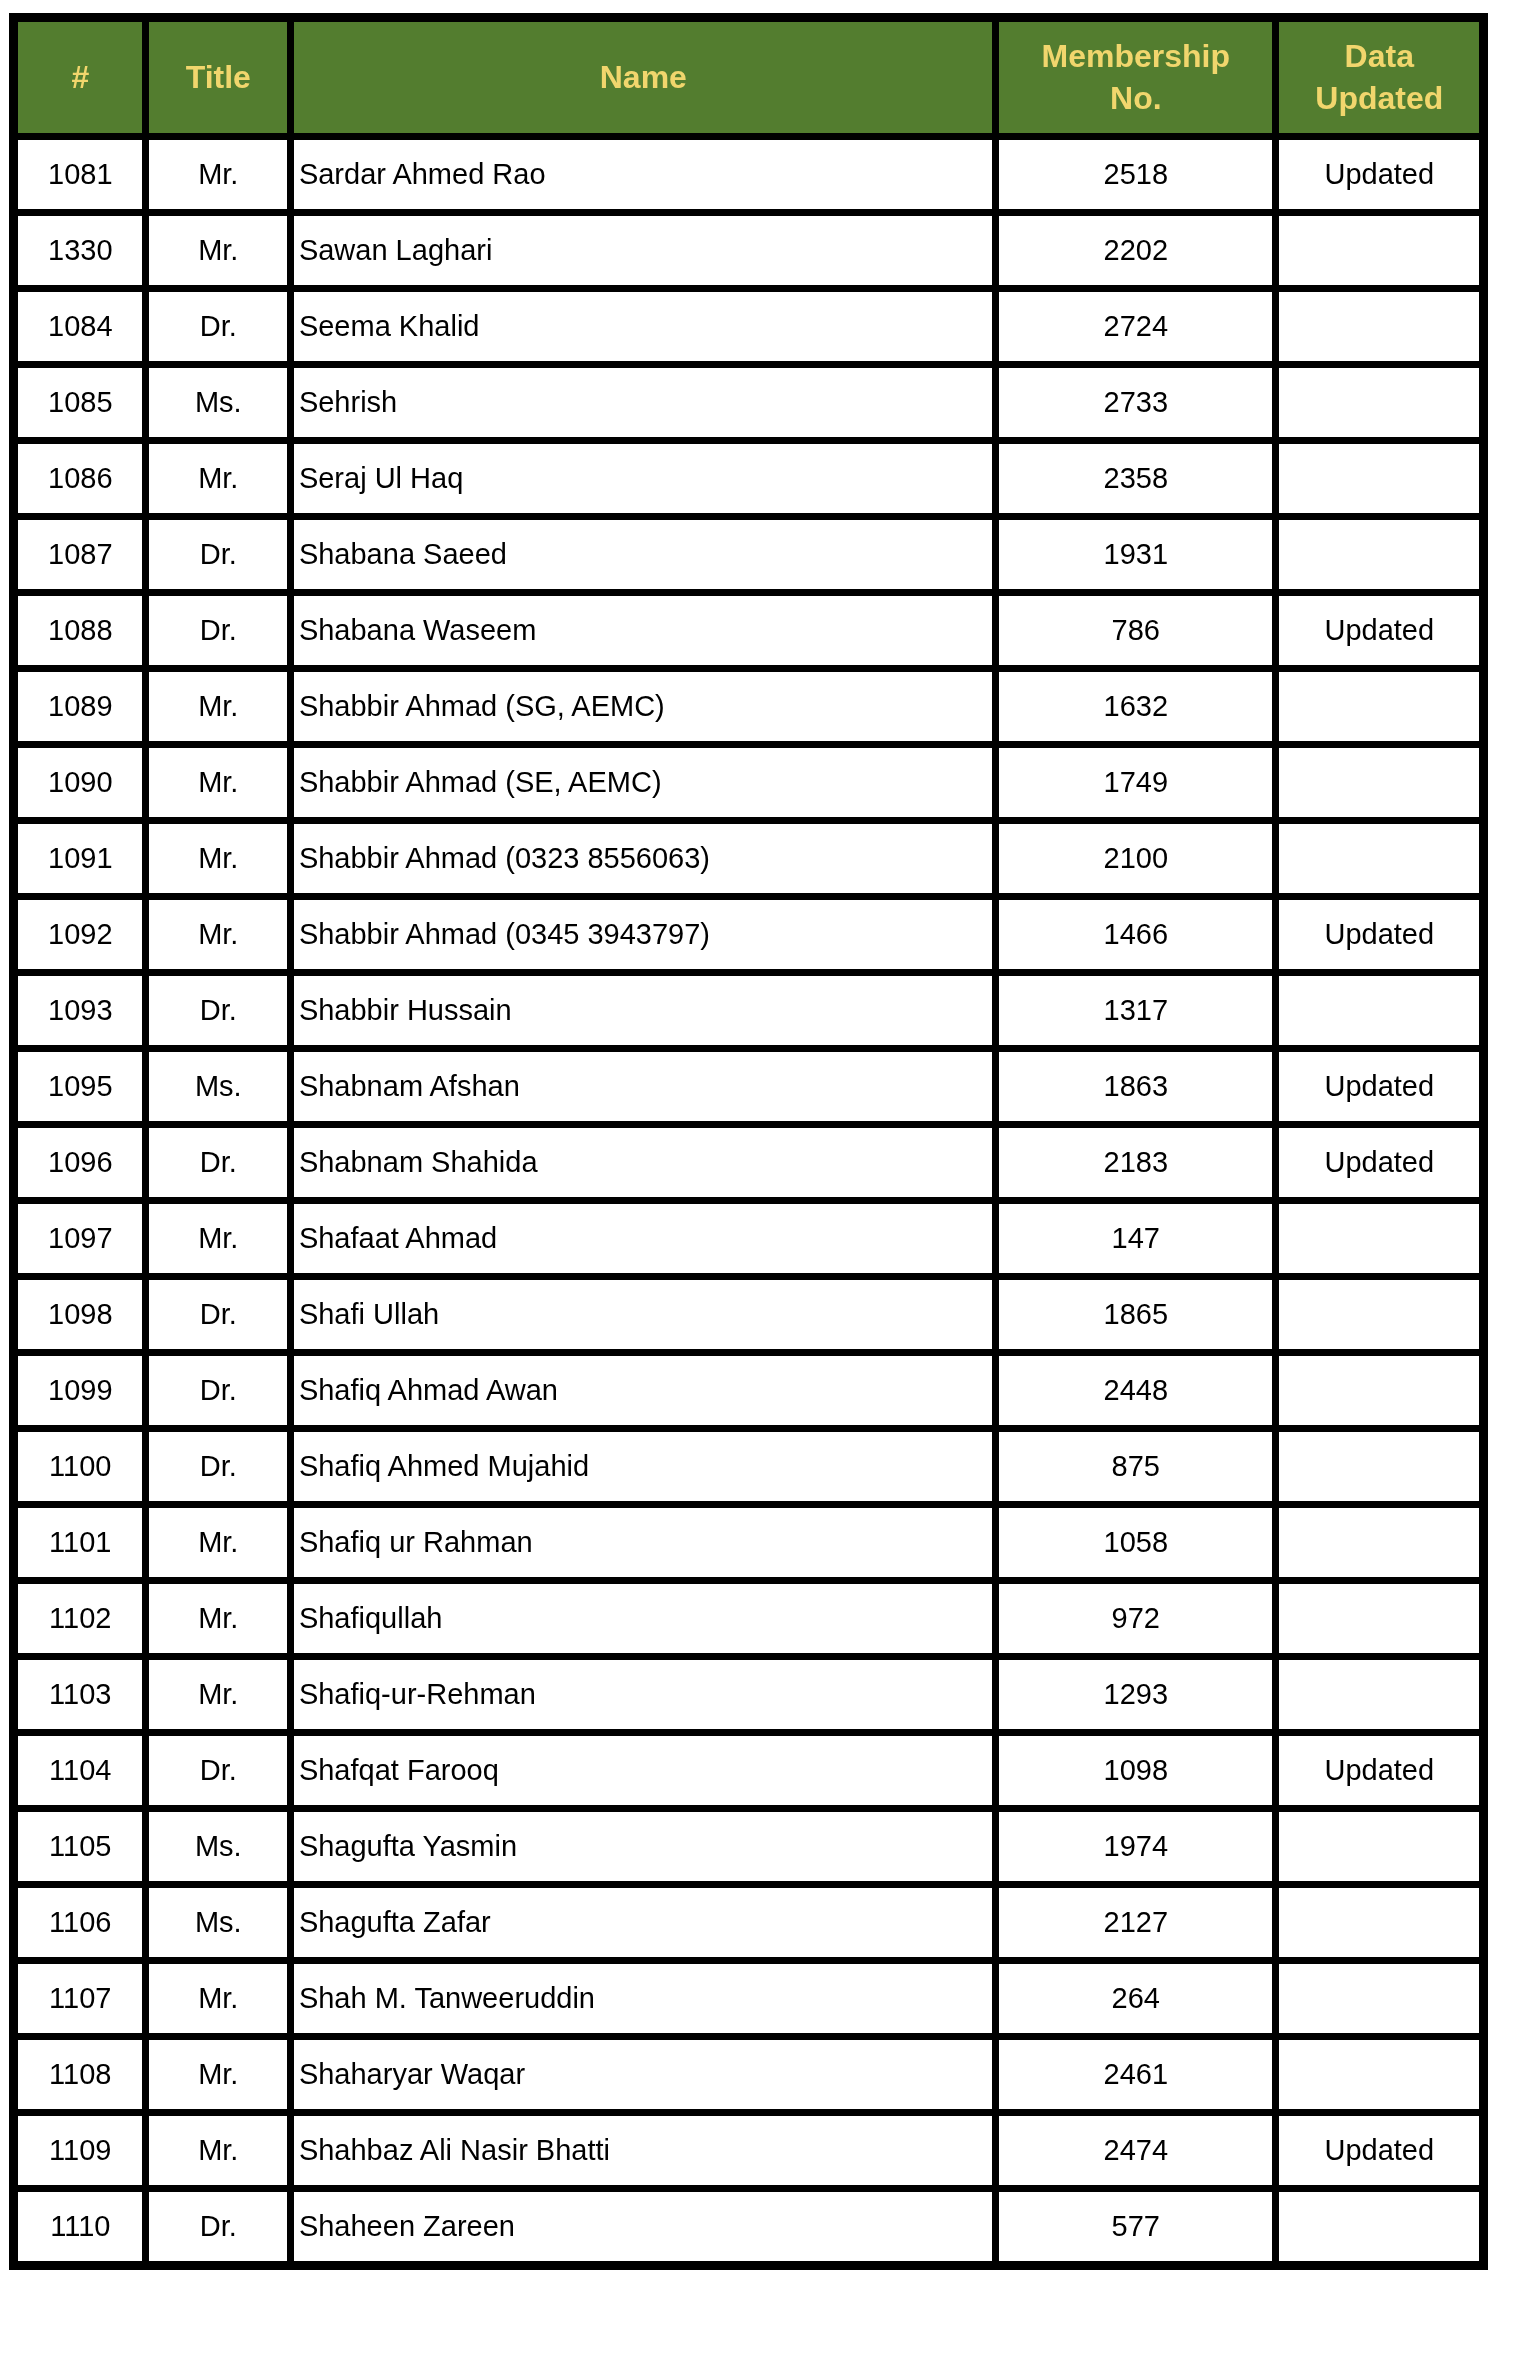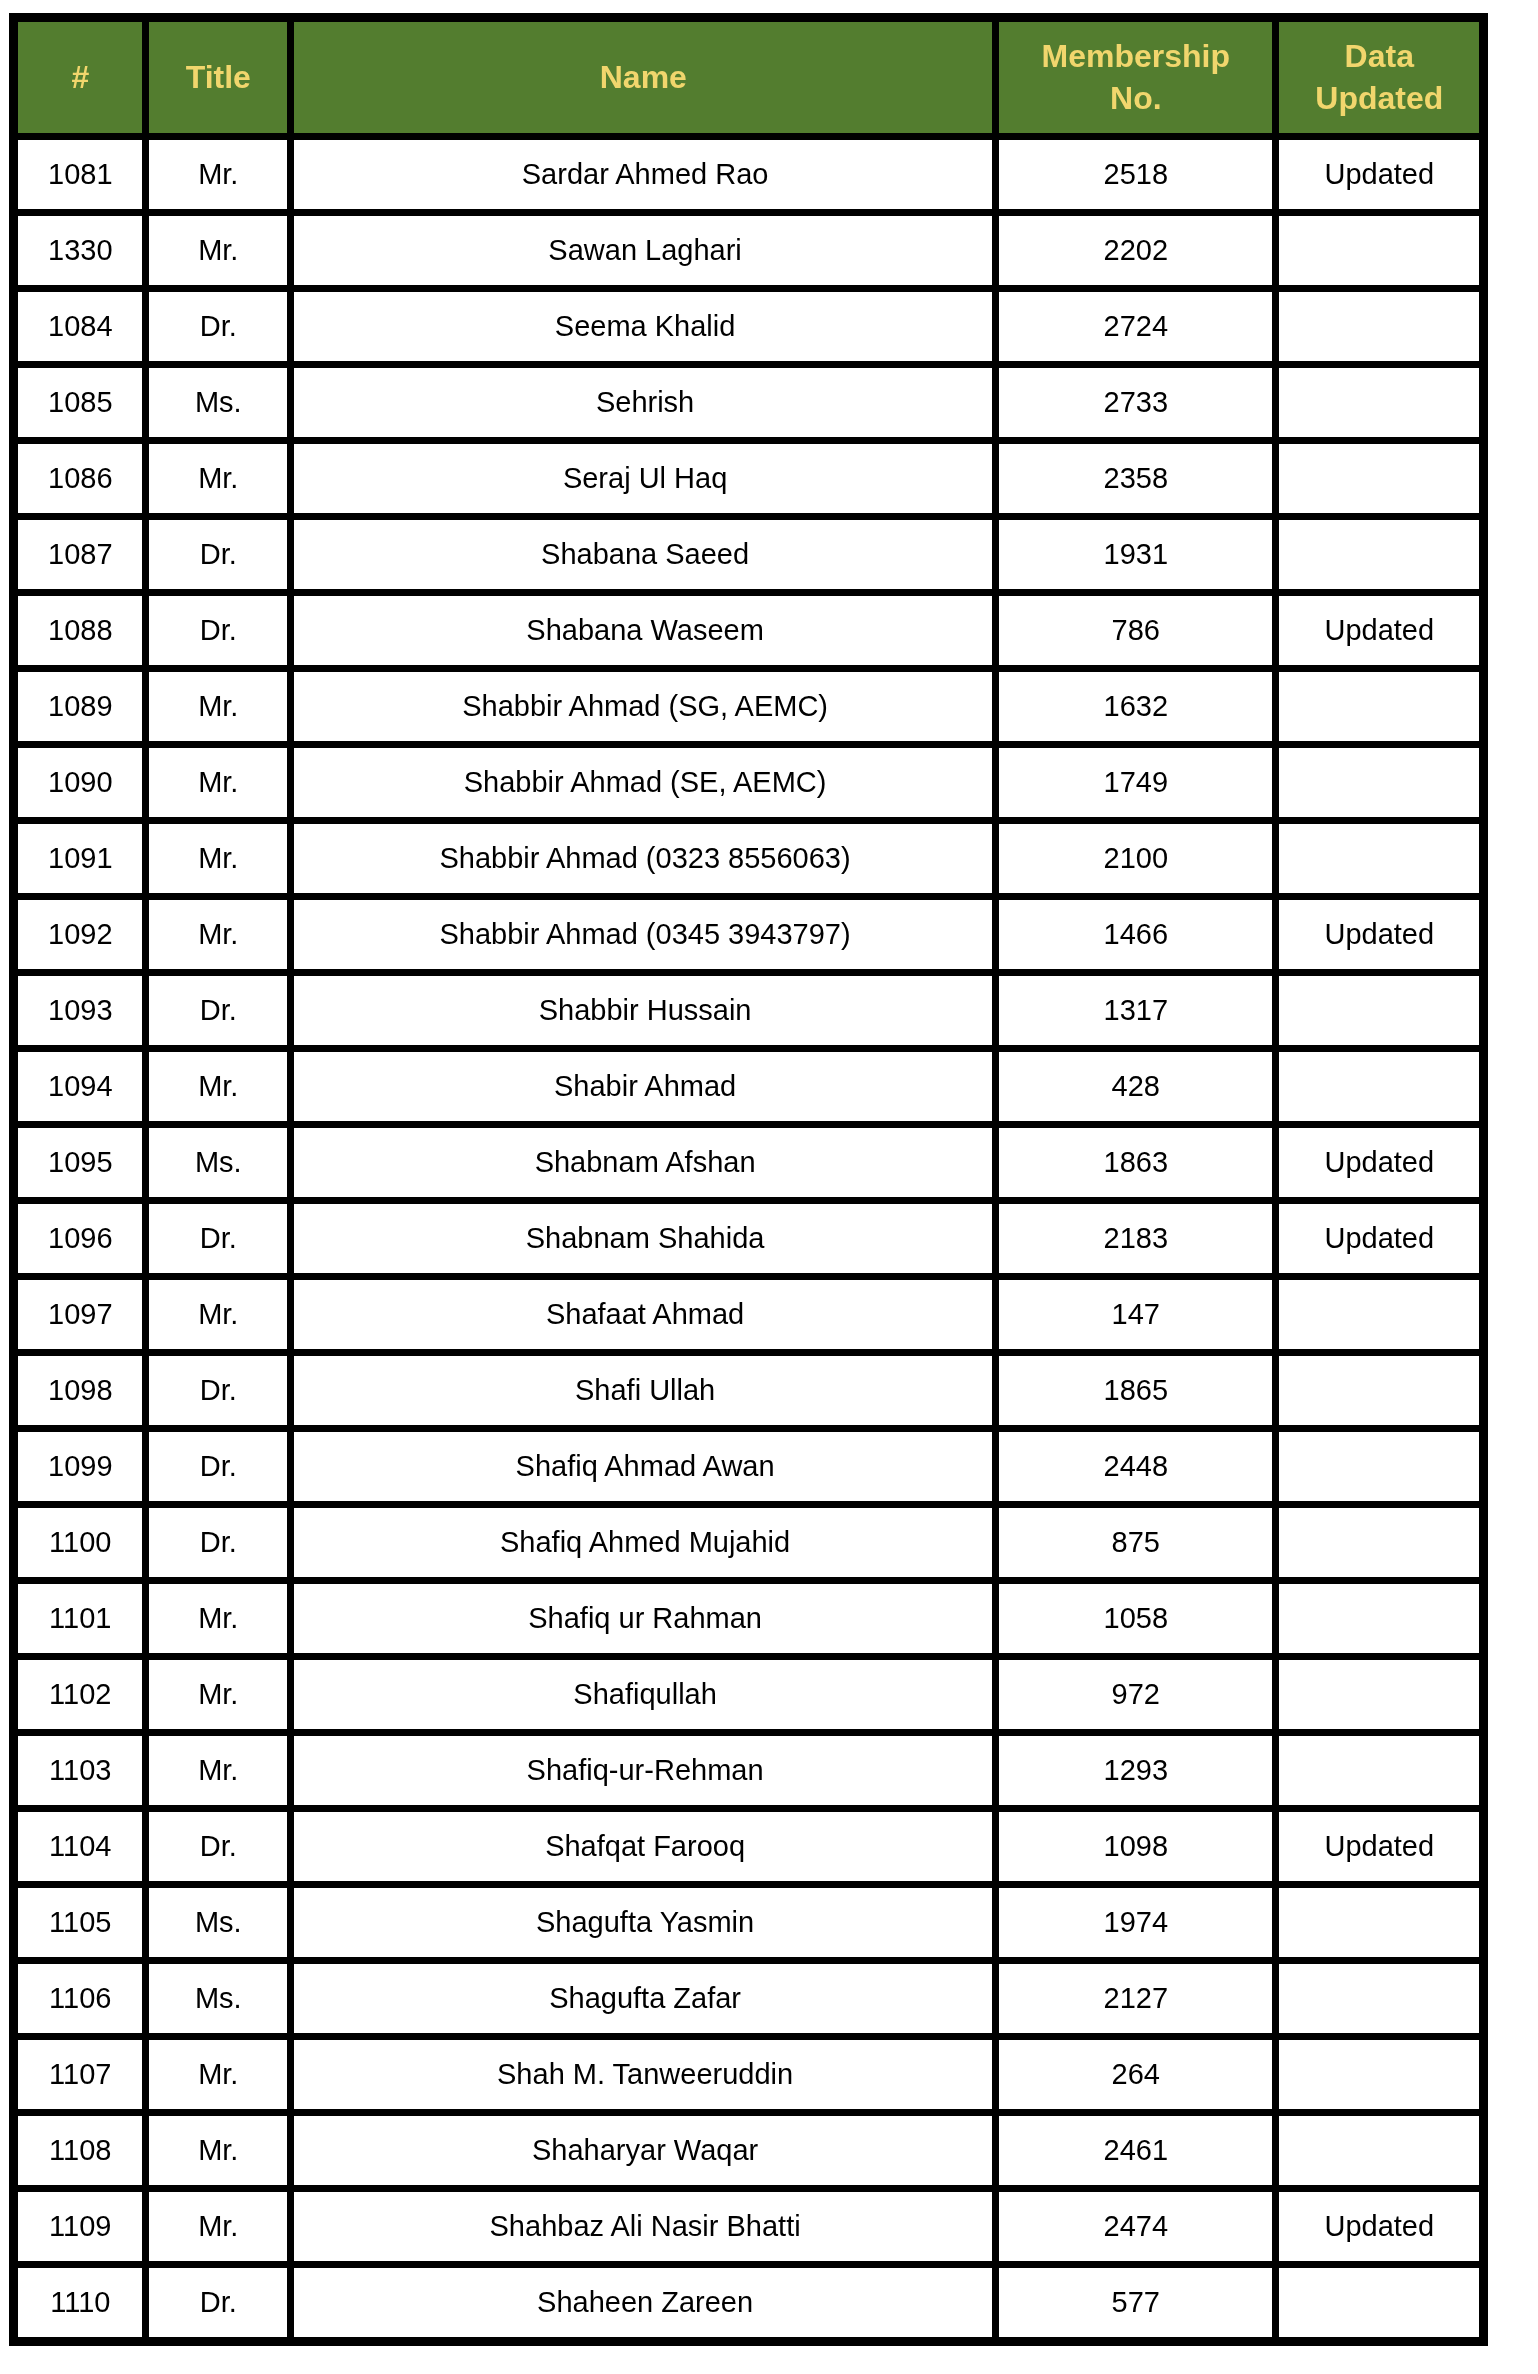--- a/index.html
+++ b/index.html
@@ -45,21 +45,21 @@
   tbody td {
     background: #ffffff;
     color: #000000;
     font-size: 29px;
     height: 67px;
     vertical-align: middle;
     text-align: center;
     white-space: nowrap;
   }
   tbody td.cell-name {
-    text-align: center;
+    text-align: left;
     padding-left: 4.6px;
   }
 </style>
 </head>
 <body>
 
 <div class="page">
   <table class="member-table">
     <colgroup>
       <col class="c-num">
@@ -158,27 +158,20 @@
           <td class="cell-data-updated">Updated</td>
         </tr>
         <tr>
           <td class="cell-serial">1093</td>
           <td class="cell-title">Dr.</td>
           <td class="cell-name">Shabbir Hussain</td>
           <td class="cell-membership-no">1317</td>
           <td class="cell-data-updated"></td>
         </tr>
         <tr>
-          <td class="cell-serial">1094</td>
-          <td class="cell-title">Mr.</td>
-          <td class="cell-name">Shabir Ahmad</td>
-          <td class="cell-membership-no">428</td>
-          <td class="cell-data-updated"></td>
-        </tr>
-        <tr>
           <td class="cell-serial">1095</td>
           <td class="cell-title">Ms.</td>
           <td class="cell-name">Shabnam Afshan</td>
           <td class="cell-membership-no">1863</td>
           <td class="cell-data-updated">Updated</td>
         </tr>
         <tr>
           <td class="cell-serial">1096</td>
           <td class="cell-title">Dr.</td>
           <td class="cell-name">Shabnam Shahida</td>

